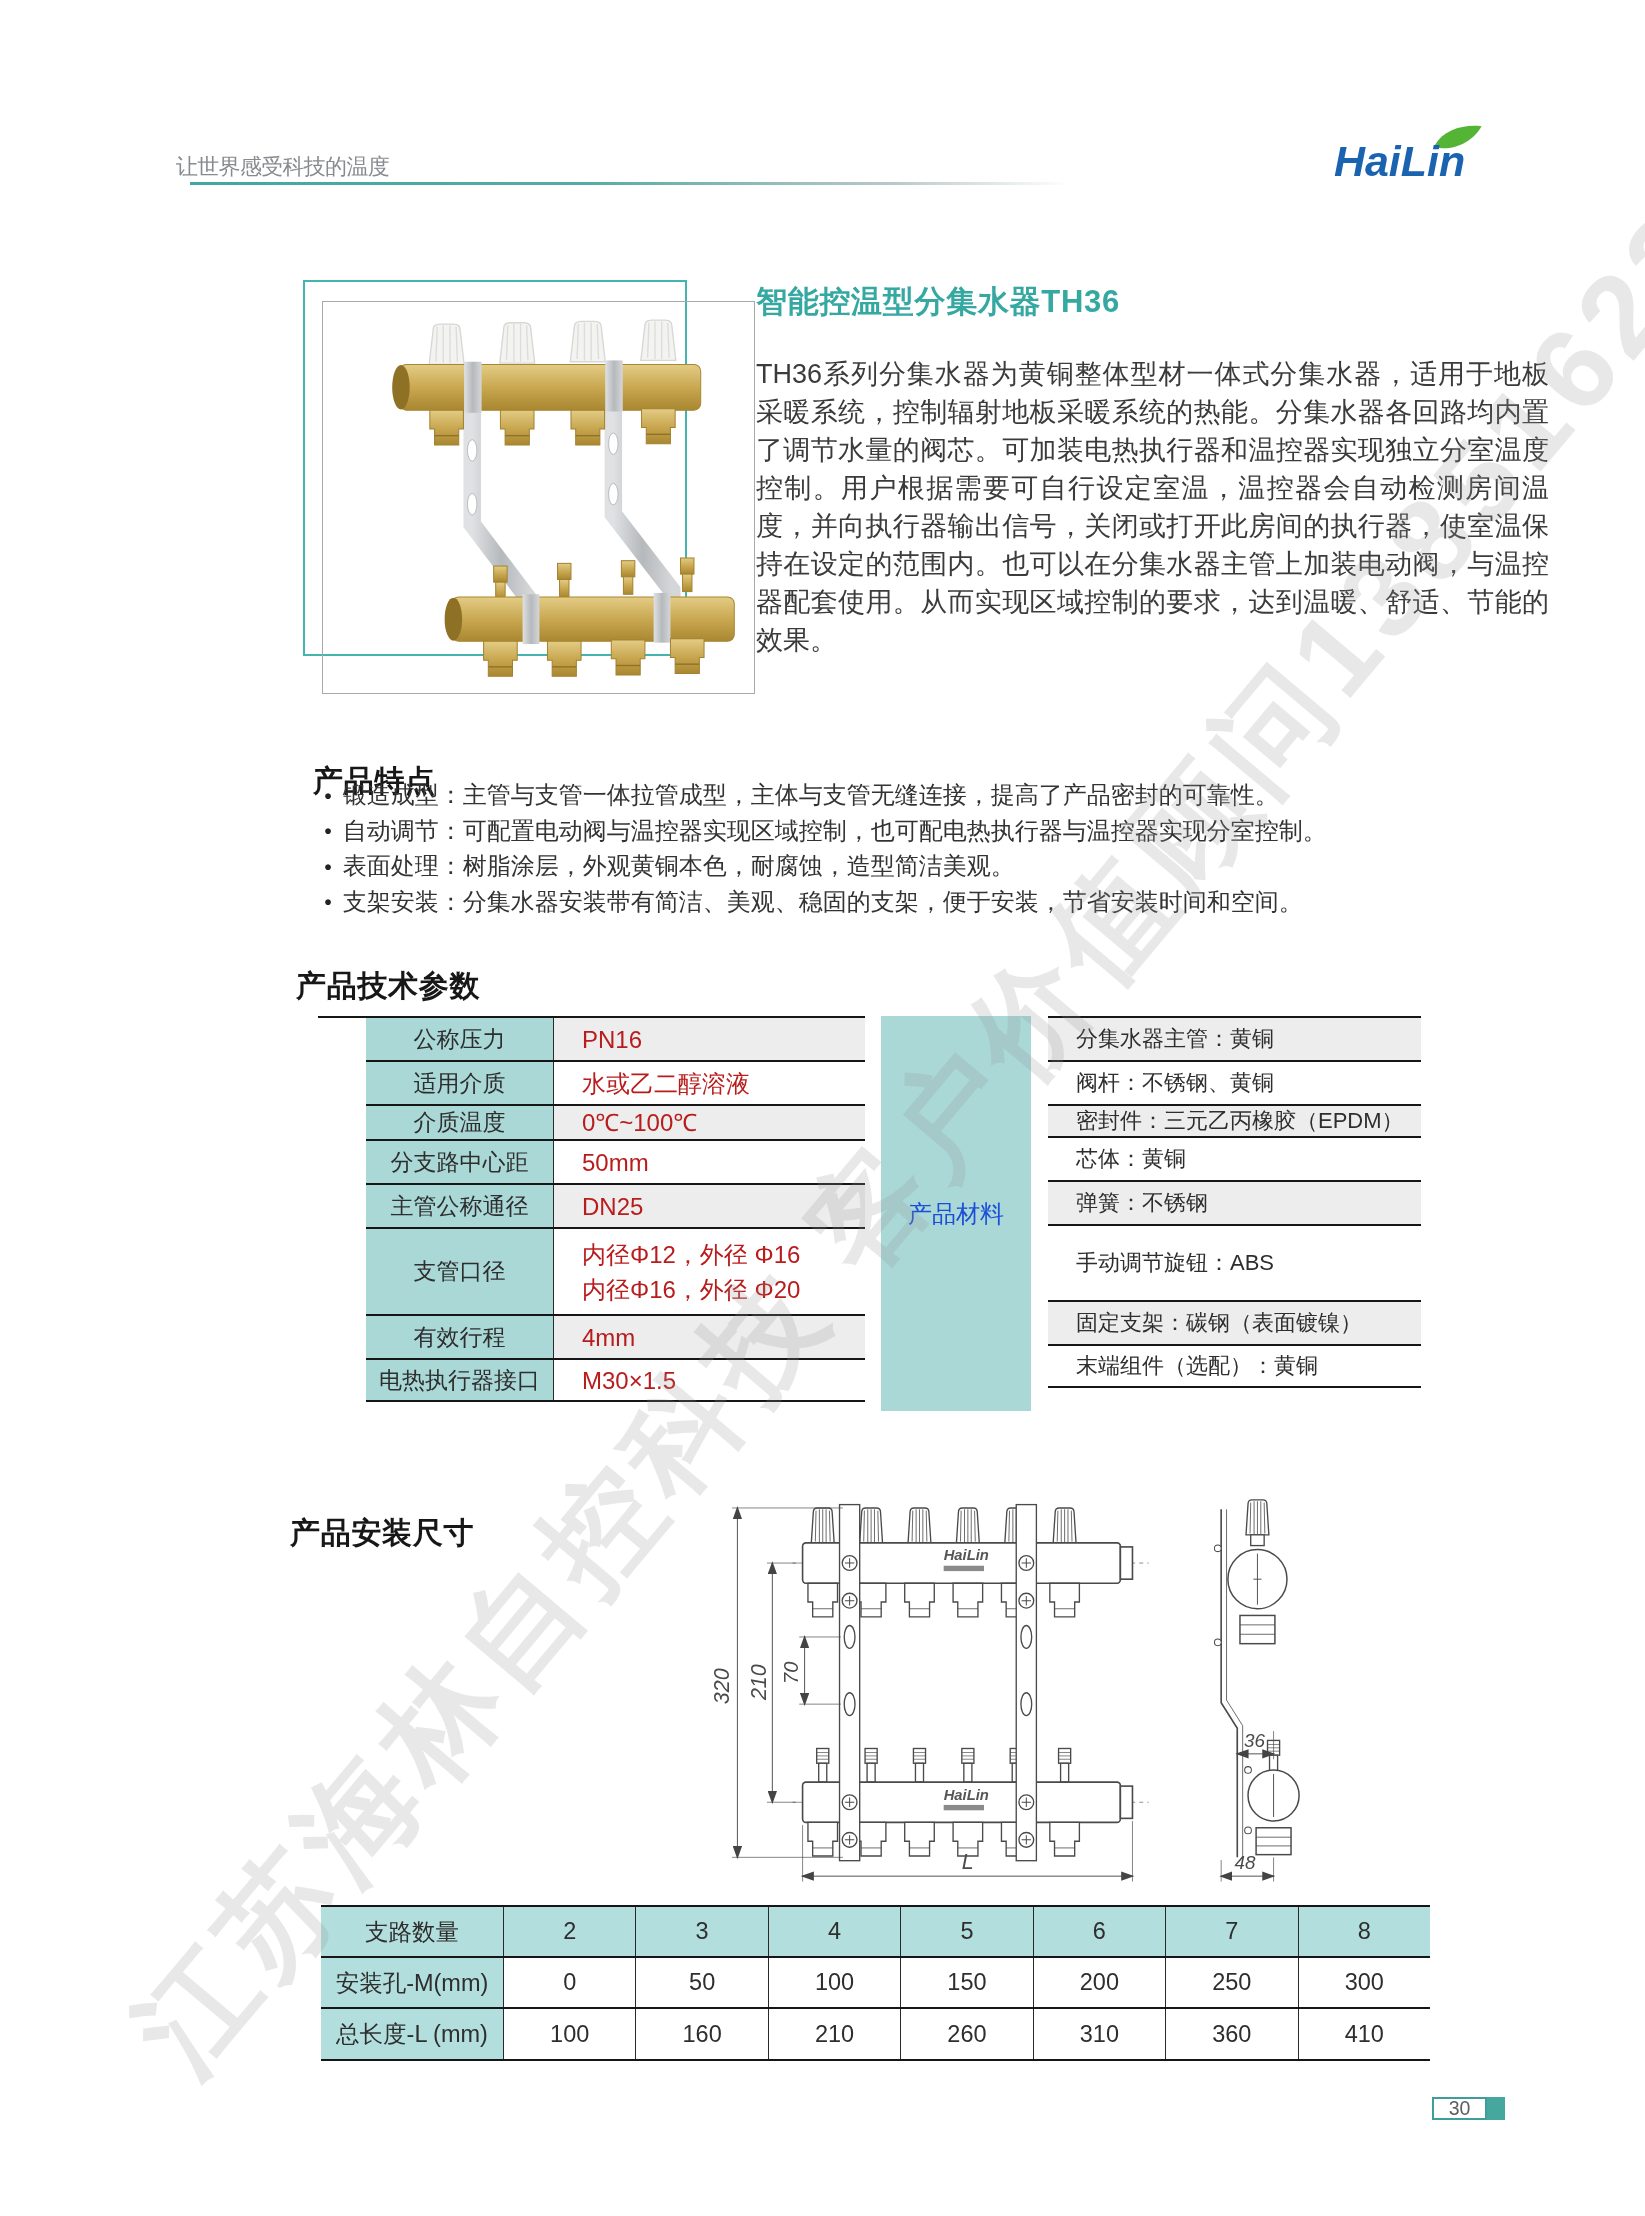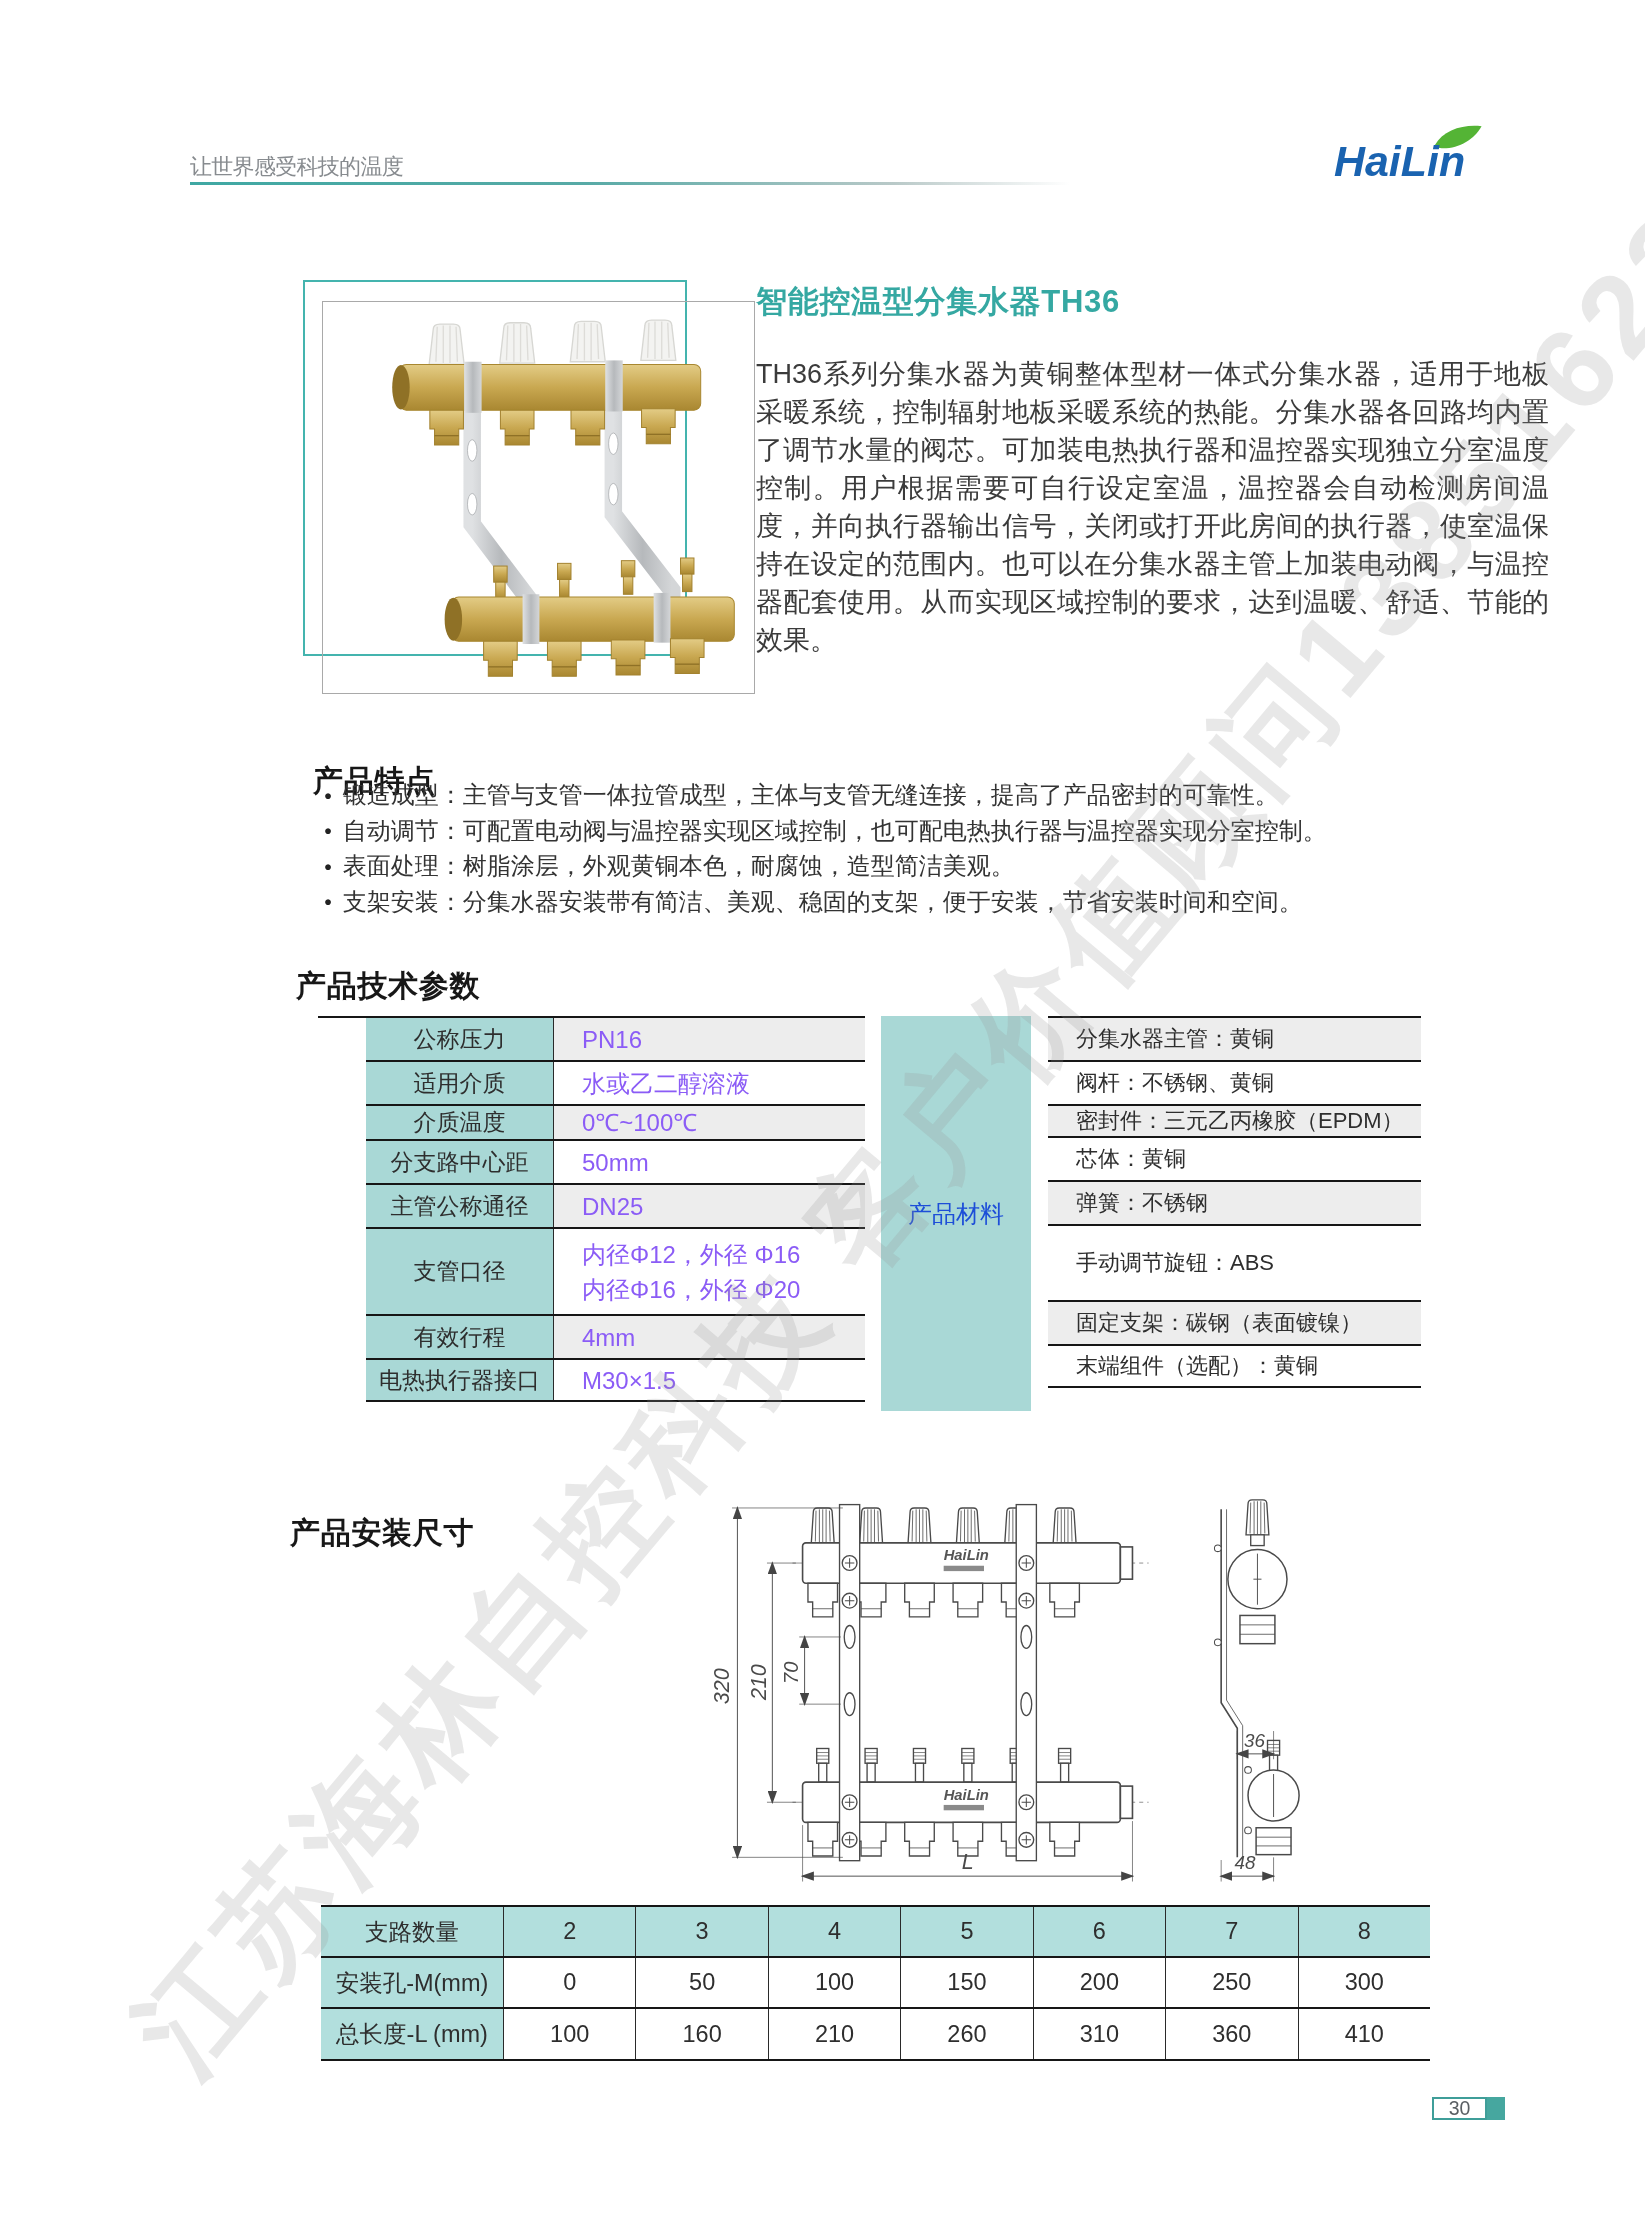--- a/index.html
+++ b/index.html
@@ -2,21 +2,21 @@
 <html style="font-size:10.7px"><head>
 <meta charset="utf-8">
 <style>
   * { box-sizing: border-box; margin: 0; padding: 0; }
   html,body { background:#fff; }
   .page {
     position: relative; width: 1645px; height: 2216px; background: #fff;
     font-family: "Liberation Sans", sans-serif; overflow: hidden; color:#333;
   }
   
-  .tagline { position:absolute; left:190px; top:152px; font-size:22px; letter-spacing:-0.7px; color:#878b8f; }
+  .tagline { position:absolute; left:176px; top:152px; font-size:22px; letter-spacing:-0.7px; color:#878b8f; }
   .header-rule { position:absolute; left:190px; top:182px; width:880px; height:2.7px;
     background:linear-gradient(to right,#3fa8a3 0%,#57aaa6 45%,#b9c9c8 80%,rgba(217,217,217,0) 100%); }
   .logo { position:absolute; left:1334px; top:124px; width:161px; height:62px; }
   
   .frame-teal { position:absolute; left:303px; top:280px; width:384px; height:376px; border:2px solid #44b4ae; }
   .frame-gray { position:absolute; left:322px; top:301px; width:433px; height:393px; border:1.3px solid #a9a9a9; }
   .photo { position:absolute; left:366px; top:316px; width:373px; height:363px; z-index:3; }
   
   .product-title { position:absolute; left:756px; top:281px; font-size:31px; font-weight:bold; color:#35a8a2; letter-spacing:0.7px; }
   .product-desc { position:absolute; left:756px; top:355px; width:793px; font-size:27px; line-height:38px;
@@ -30,21 +30,21 @@
   .feature-list { position:absolute; left:324px; top:777px; list-style:none; }
   .feature-list li { font-size:24px; line-height:35px; color:#333; white-space:nowrap; }
   .feature-list li::before { content:"●"; font-size:13.4px; vertical-align:3.4px; margin-right:10.7px; color:#222; }
   
   .spec-table { position:absolute; left:318px; top:1016px; width:1102px; height:395px; font-size:23px; }
   .spec-left  { position:absolute; left:0; top:0; width:547px; border-top:2.7px solid #161616;padding-left:48px; }
   .spec-right { position:absolute; left:730px; top:0; width:373px; border-top:2.7px solid #161616; }
   .spec-row { display:flex; border-bottom:2.7px solid #161616; }
   .spec-label { width:188px; background:#a9d8d6; display:flex; align-items:center; justify-content:center;
     color:#2e2e2e; border-right:1.3px solid #2a2a2a; text-align:center; }
-  .spec-value { flex:1; display:flex; align-items:center; padding-left:28px; font-size:24px; color:#8b5cf6;
+  .spec-value { flex:1; display:flex; align-items:center; padding-left:28px; font-size:24px; color:#b91c1c;
     white-space:pre-line; line-height:35px; }
   .mat-row { display:flex; align-items:center; padding-left:28px; border-bottom:2.7px solid #161616; font-size:22px; color:#2e2e2e; }
   .bg-a { background:#ededed; } .bg-b { background:#ffffff; }
   .spec-mid { position:absolute; left:563px; top:0; width:150px; height:395px; background:#a9d8d6;
     display:flex; align-items:center; justify-content:center; font-size:24px; color:#1d4ed8; }
   
   .drawing { position:absolute; left:685px; top:1481px; width:645px; height:410px; }
   
   .size-table { position:absolute; left:321px; top:1905px; width:1109px; border-top:2.7px solid #161616; font-size:23.5px; }
   .size-row { display:flex; border-bottom:2.7px solid #161616; height:51px; }

